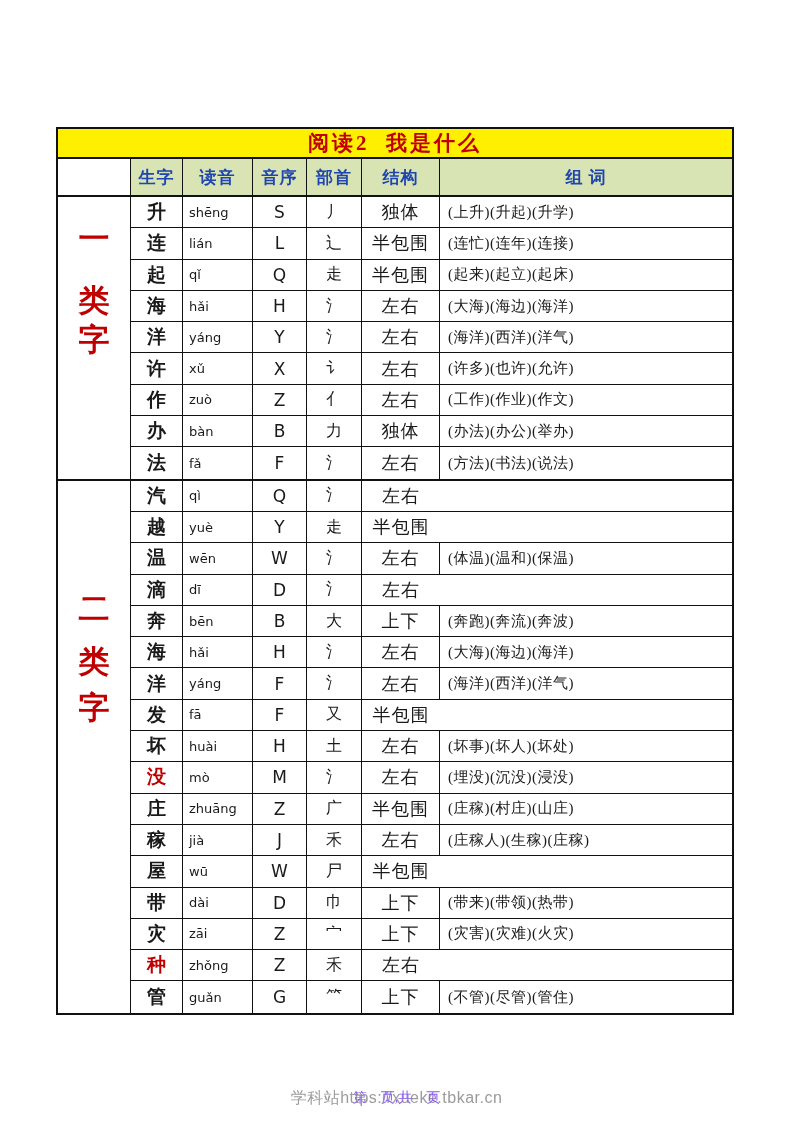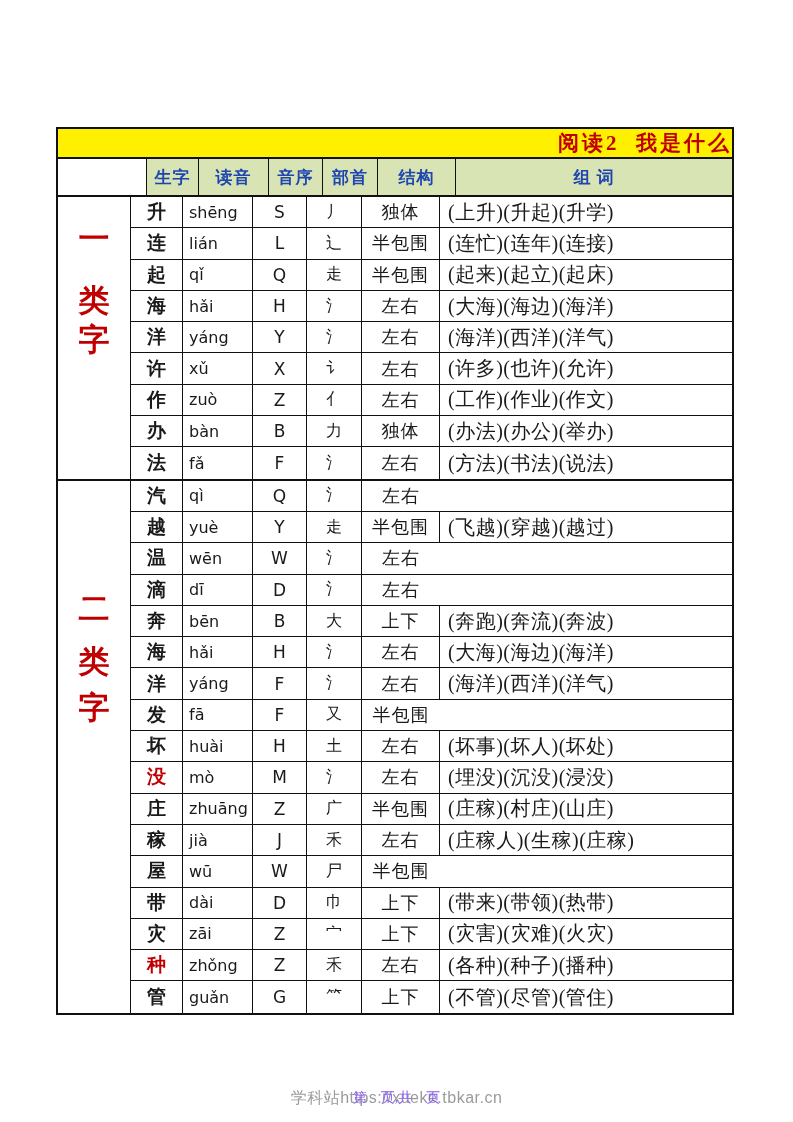--- a/index.html
+++ b/index.html
@@ -8,23 +8,23 @@
     font-family:"Liberation Sans", sans-serif; overflow:hidden;
   }
   .doc-table {
     position:absolute; left:56px; top:127px; width:678px;
     border:2px solid #111; box-sizing:border-box; background:#fff;
   }
   .title-bar {
     height:30px; box-sizing:border-box; border-bottom:2px solid #111;
     background:#FFF000; color:#C00000;
     font-family:"Liberation Serif", serif; font-weight:bold; font-size:21px;
-    text-align:right; line-height:28px; letter-spacing:3px; white-space:pre;
-  }
-  .header-row { display:flex; height:38px; box-sizing:border-box; border-bottom:2px solid #111;padding-left:16px; }
+    text-align:center; line-height:28px; letter-spacing:3px; white-space:pre;
+  }
+  .header-row { display:flex; height:38px; box-sizing:border-box; border-bottom:2px solid #111; }
   .cat-spacer { flex:0 0 73px; width:73px; box-sizing:border-box; border-right:1px solid #111; background:#ffffff; }
   .cols { flex:1; display:grid; grid-template-columns:52px 70px 54px 55px 78px 1fr; }
   .hcell {
     background:#D8E4B4; color:#1F45B0; font-weight:bold; font-size:17px;
     font-family:"Liberation Serif", serif; letter-spacing:1px;
     display:flex; align-items:center; justify-content:center;
     border-right:1px solid #111; box-sizing:border-box; white-space:pre;
   }
   .hcell:last-child { border-right:none; }
   .section { display:flex; }
@@ -45,25 +45,25 @@
   .rows { flex:1; min-width:0; }
   .row { height:31.3px; box-sizing:border-box; border-bottom:1px solid #111; }
   .rows .row:last-child { border-bottom:none; }
   .cell {
     display:flex; align-items:center; justify-content:center;
     border-right:1px solid #111; box-sizing:border-box; overflow:hidden;
     color:#1a1a1a;
   }
   .cell:last-child { border-right:none; }
   .c-char   { font-family:"Liberation Serif", serif; font-size:19px; font-weight:600; }
-  .c-pinyin { justify-content:flex-start; padding-left:6px; font-size:16px; font-family:"DejaVu Sans", sans-serif; }
+  .c-pinyin { justify-content:flex-start; padding-left:6px; font-size:13px; font-family:"DejaVu Sans", sans-serif; }
   .c-initial{ font-size:17px; font-family:"DejaVu Sans", sans-serif; }
   .c-radical{ font-family:"Liberation Serif", serif; font-size:16px; }
   .c-structure { font-family:Liberation Sans, sans-serif; font-size:18px; letter-spacing:1px; }
-  .c-words  { justify-content:flex-start; padding-left:8px; font-family:"Liberation Serif", serif; font-size:20px; letter-spacing:0.5px; white-space:nowrap; }
+  .c-words  { justify-content:flex-start; padding-left:8px; font-family:"Liberation Serif", serif; font-size:15px; letter-spacing:0.5px; white-space:nowrap; }
   .red { color:#C00000; }
   .footer { position:absolute; top:1068px; left:0; width:100%; height:32px; text-align:center;margin-top:20px; }
   .watermark { color:#9b9b9b; font-size:16px; letter-spacing:0.5px; }
   .page-label {
     position:absolute; top:1px; left:50%; transform:translateX(-50%);
     color:#8b5cf6; font-size:14px; font-family:Liberation Serif, serif; white-space:pre;
   }
 </style>
 </head>
 <body>
@@ -180,28 +180,28 @@
           <div class="cell c-initial">Q</div>
           <div class="cell c-radical">氵</div>
           <div class="cell c-structure">左右</div>
         </div>
           <div class="row cols">
           <div class="cell c-char">越</div>
           <div class="cell c-pinyin">yuè</div>
           <div class="cell c-initial">Y</div>
           <div class="cell c-radical">走</div>
           <div class="cell c-structure">半包围</div>
-          <div class="cell c-words">(飞越)(穿越)(越过)</div>
         </div>
           <div class="row cols">
           <div class="cell c-char">温</div>
           <div class="cell c-pinyin">wēn</div>
           <div class="cell c-initial">W</div>
           <div class="cell c-radical">氵</div>
           <div class="cell c-structure">左右</div>
+          <div class="cell c-words">(体温)(温和)(保温)</div>
         </div>
           <div class="row cols">
           <div class="cell c-char">滴</div>
           <div class="cell c-pinyin">dī</div>
           <div class="cell c-initial">D</div>
           <div class="cell c-radical">氵</div>
           <div class="cell c-structure">左右</div>
         </div>
           <div class="row cols">
           <div class="cell c-char">奔</div>
@@ -288,21 +288,20 @@
           <div class="cell c-radical">宀</div>
           <div class="cell c-structure">上下</div>
           <div class="cell c-words">(灾害)(灾难)(火灾)</div>
         </div>
           <div class="row cols">
           <div class="cell c-char red">种</div>
           <div class="cell c-pinyin">zhǒng</div>
           <div class="cell c-initial">Z</div>
           <div class="cell c-radical">禾</div>
           <div class="cell c-structure">左右</div>
-          <div class="cell c-words">(各种)(种子)(播种)</div>
         </div>
           <div class="row cols">
           <div class="cell c-char">管</div>
           <div class="cell c-pinyin">guǎn</div>
           <div class="cell c-initial">G</div>
           <div class="cell c-radical">⺮</div>
           <div class="cell c-structure">上下</div>
           <div class="cell c-words">(不管)(尽管)(管住)</div>
         </div>
         </div>

